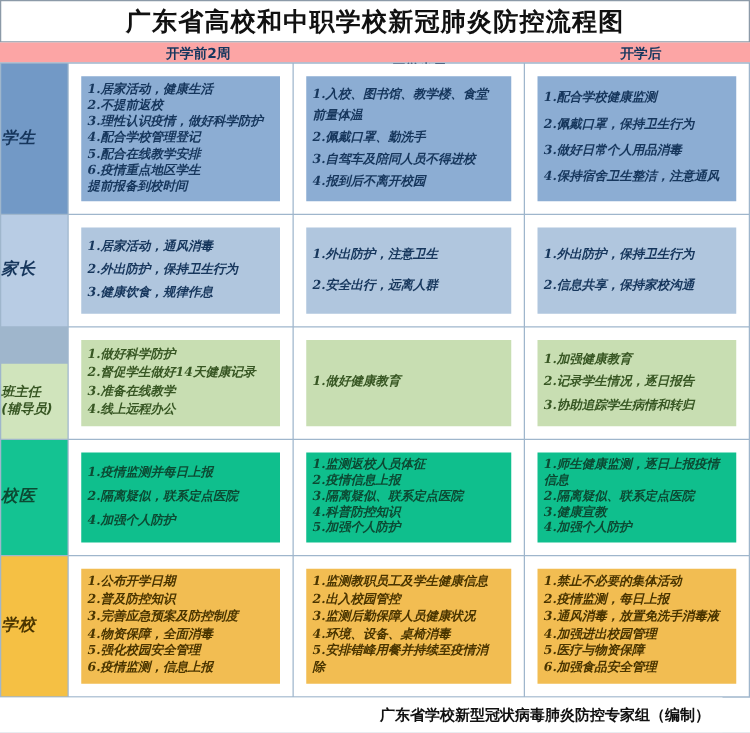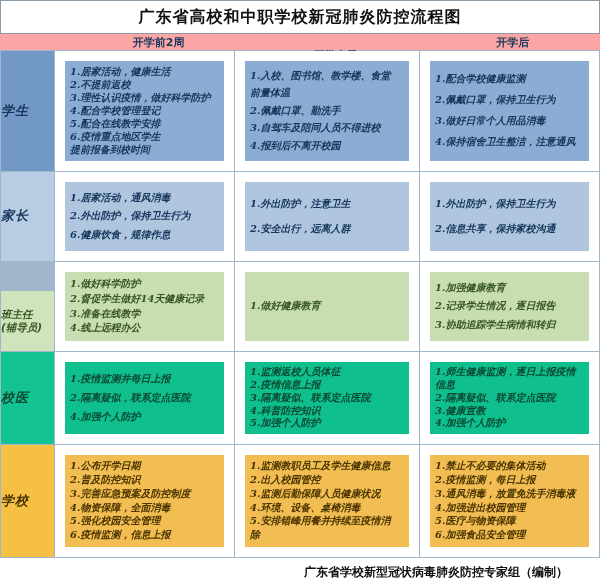--- a/index.html
+++ b/index.html
@@ -6,21 +6,21 @@
   #stage{
     position:relative;width:600px;height:586px;background:#ffffff;
     font-family:"DejaVu Sans","Liberation Sans",sans-serif;
     box-sizing:border-box;overflow:hidden;
   }
   
   #title-bar{
     box-sizing:border-box;width:600px;height:34px;
     border:1px solid #8c9aa8;background:#ffffff;
     display:flex;align-items:center;justify-content:center;
-    font-size:16px;font-weight:bold;color:#111111;letter-spacing:1px;
+    font-size:20px;font-weight:bold;color:#111111;letter-spacing:1px;
   }
   
   #header-band{
     box-sizing:border-box;width:600px;height:16px;
     display:flex;align-items:center;
     font-size:11px;font-weight:bold;
   }
   #header-band .band-spacer{width:55px;height:100%;}
   #header-band .band-col{height:100%;display:flex;align-items:center;justify-content:center;}
   #header-band .c1{width:180px;}
@@ -102,21 +102,21 @@
           <div class="cell-line">4.保持宿舍卫生整洁，注意通风</div>
         </div>
       </div>
       <div class="label-cell" style="background: rgb(184, 204, 228); color: rgb(22, 54, 92);">
         <div class="label-line">家长</div>
       </div>
       <div class="content-cell">
         <div class="cell-box" style="background: rgb(176, 198, 222); color: rgb(22, 54, 92);">
           <div class="cell-line">1.居家活动，通风消毒</div>
           <div class="cell-line">2.外出防护，保持卫生行为</div>
-          <div class="cell-line">6.健康饮食，规律作息</div>
+          <div class="cell-line">3.健康饮食，规律作息</div>
         </div>
       </div>
       <div class="content-cell">
         <div class="cell-box" style="background: rgb(176, 198, 222); color: rgb(22, 54, 92);">
           <div class="cell-line">1.外出防护，注意卫生</div>
           <div class="cell-line">2.安全出行，远离人群</div>
         </div>
       </div>
       <div class="content-cell">
         <div class="cell-box" style="background: rgb(176, 198, 222); color: rgb(22, 54, 92);">

